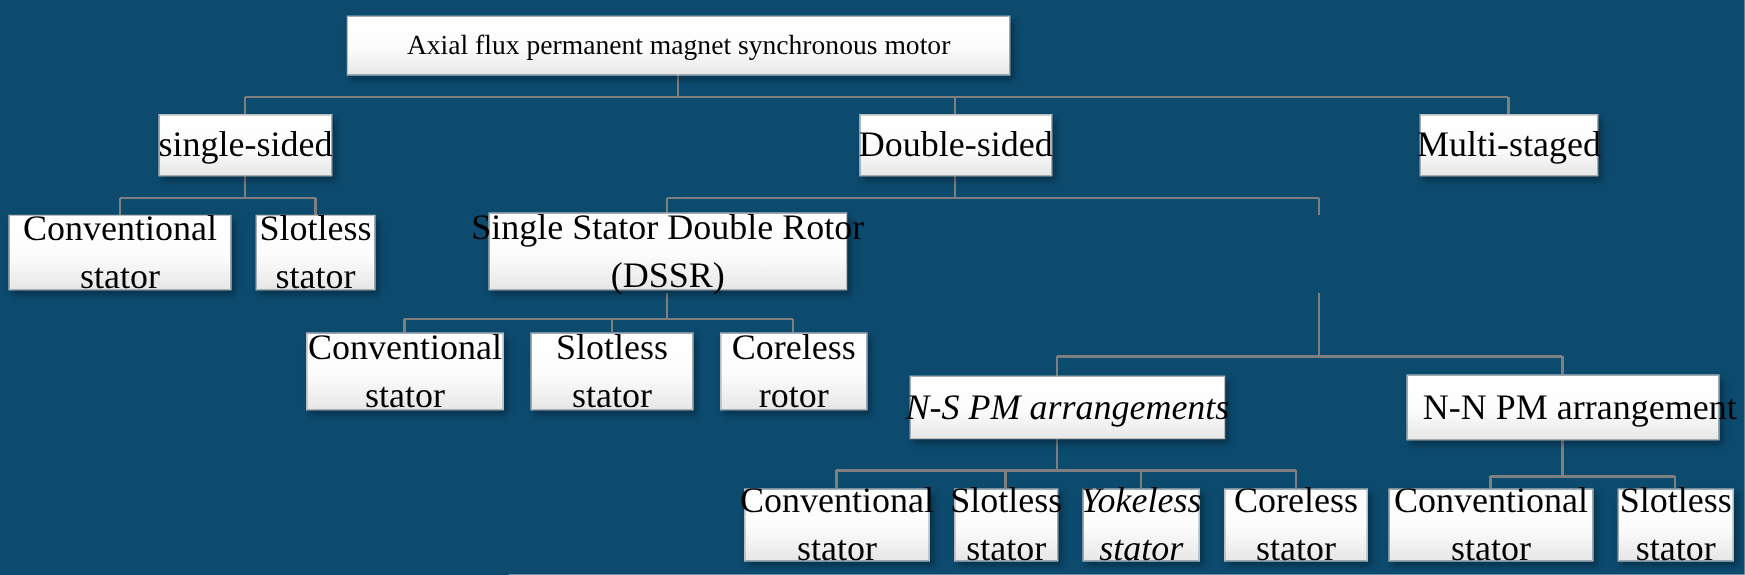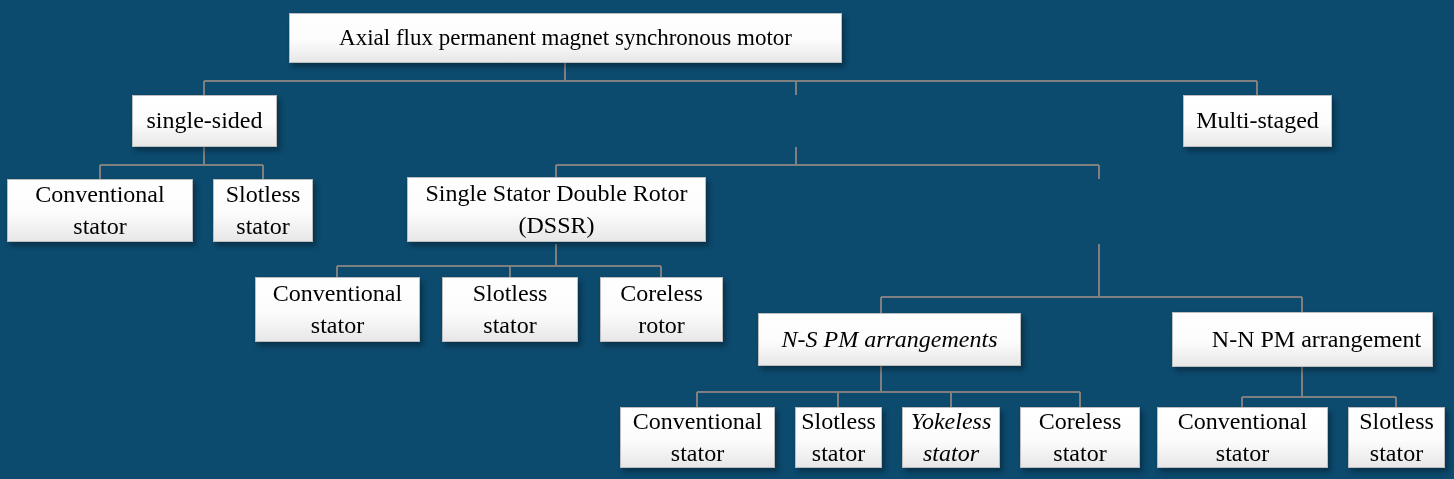--- a/index.html
+++ b/index.html
@@ -26,21 +26,21 @@
     position: absolute;
     box-sizing: border-box;
     display: flex;
     flex-direction: column;
     align-items: center;
     justify-content: center;
     text-align: center;
     background: linear-gradient(180deg, #ffffff 0%, #fcfcfc 55%, #e7e7e7 100%);
     border: 1px solid #bdbdbd;
     box-shadow: 3px 4px 5px rgba(0,0,0,0.32);
-    font-size: 24px;
+    font-size: 30px;
     line-height: 1.32;
     white-space: nowrap;
   }
   .node span { display: block; }
   
   .n-root   { left: 289px;  top: 13px;  width: 553px; height: 50px; font-size: 23px; }
   .n-single { left: 132px;  top: 95px;  width: 145px; height: 52px; }
   .n-double { left: 716px;  top: 95px;  width: 161px; height: 52px; }
   .n-multi  { left: 1183px; top: 95px;  width: 149px; height: 52px; }
   .n-conv1  { left: 7px;    top: 179px; width: 186px; height: 63px; }
@@ -73,20 +73,23 @@
     <path d="M881,366 V392 M697,392 H1080 M697,392 V407 M838,392 V407 M951,392 V407 M1080,392 V407"></path>
     <path d="M1302,367 V397 M1242,397 H1396 M1242,397 V407 M1396,397 V407"></path>
   </svg>
 
   <div class="node n-root">
     <span>Axial flux permanent magnet synchronous motor</span>
   </div>
 
   <div class="node n-single">
     <span>single-sided</span>
+  </div>
+  <div class="node n-double">
+    <span>Double-sided</span>
   </div>
   <div class="node n-multi">
     <span>Multi-staged</span>
   </div>
 
   <div class="node n-conv1">
     <span>Conventional</span>
     <span>stator</span>
   </div>
   <div class="node n-slot1">

